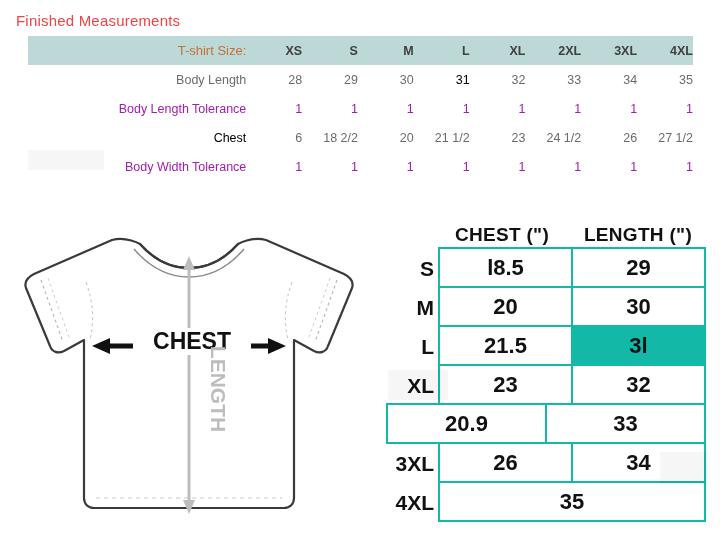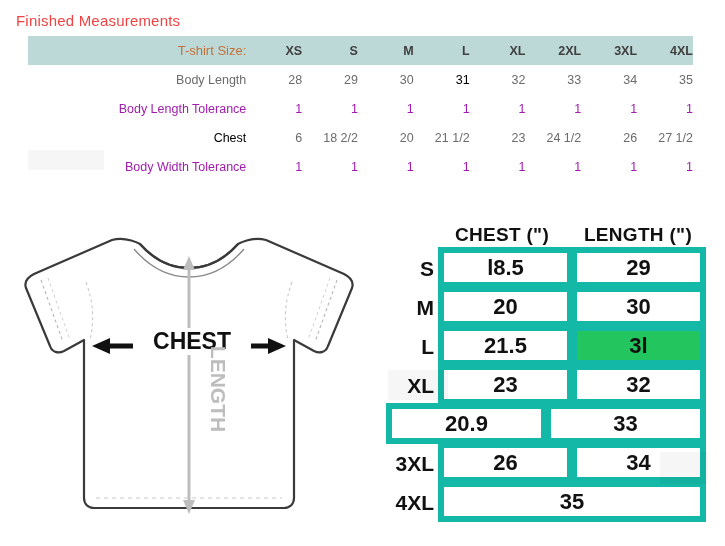--- a/index.html
+++ b/index.html
@@ -104,31 +104,31 @@
     display: flex;
     align-items: center;
     justify-content: flex-end;
     padding-right: 6px;
     font-size: 21px;
     font-weight: bold;
     color: #111;
   }
   .crow .cell {
     flex: 1;
-    border: 6px solid #14b8a6;
+    border: 2px solid #14b8a6;
     display: flex;
     align-items: center;
     justify-content: center;
     font-size: 22px;
     font-weight: bold;
     color: #111;
     margin-top: -2px;
     margin-left: -2px;
   }
-  .crow .cell.shade { background: #22c55e; }
+  .crow .cell.shade { background: #14b8a6; }
 
   
   .scan-shade {
     position: absolute;
     background: rgba(0,0,0,0.035);
     pointer-events: none;
   }
 </style>
 </head>
 <body>

